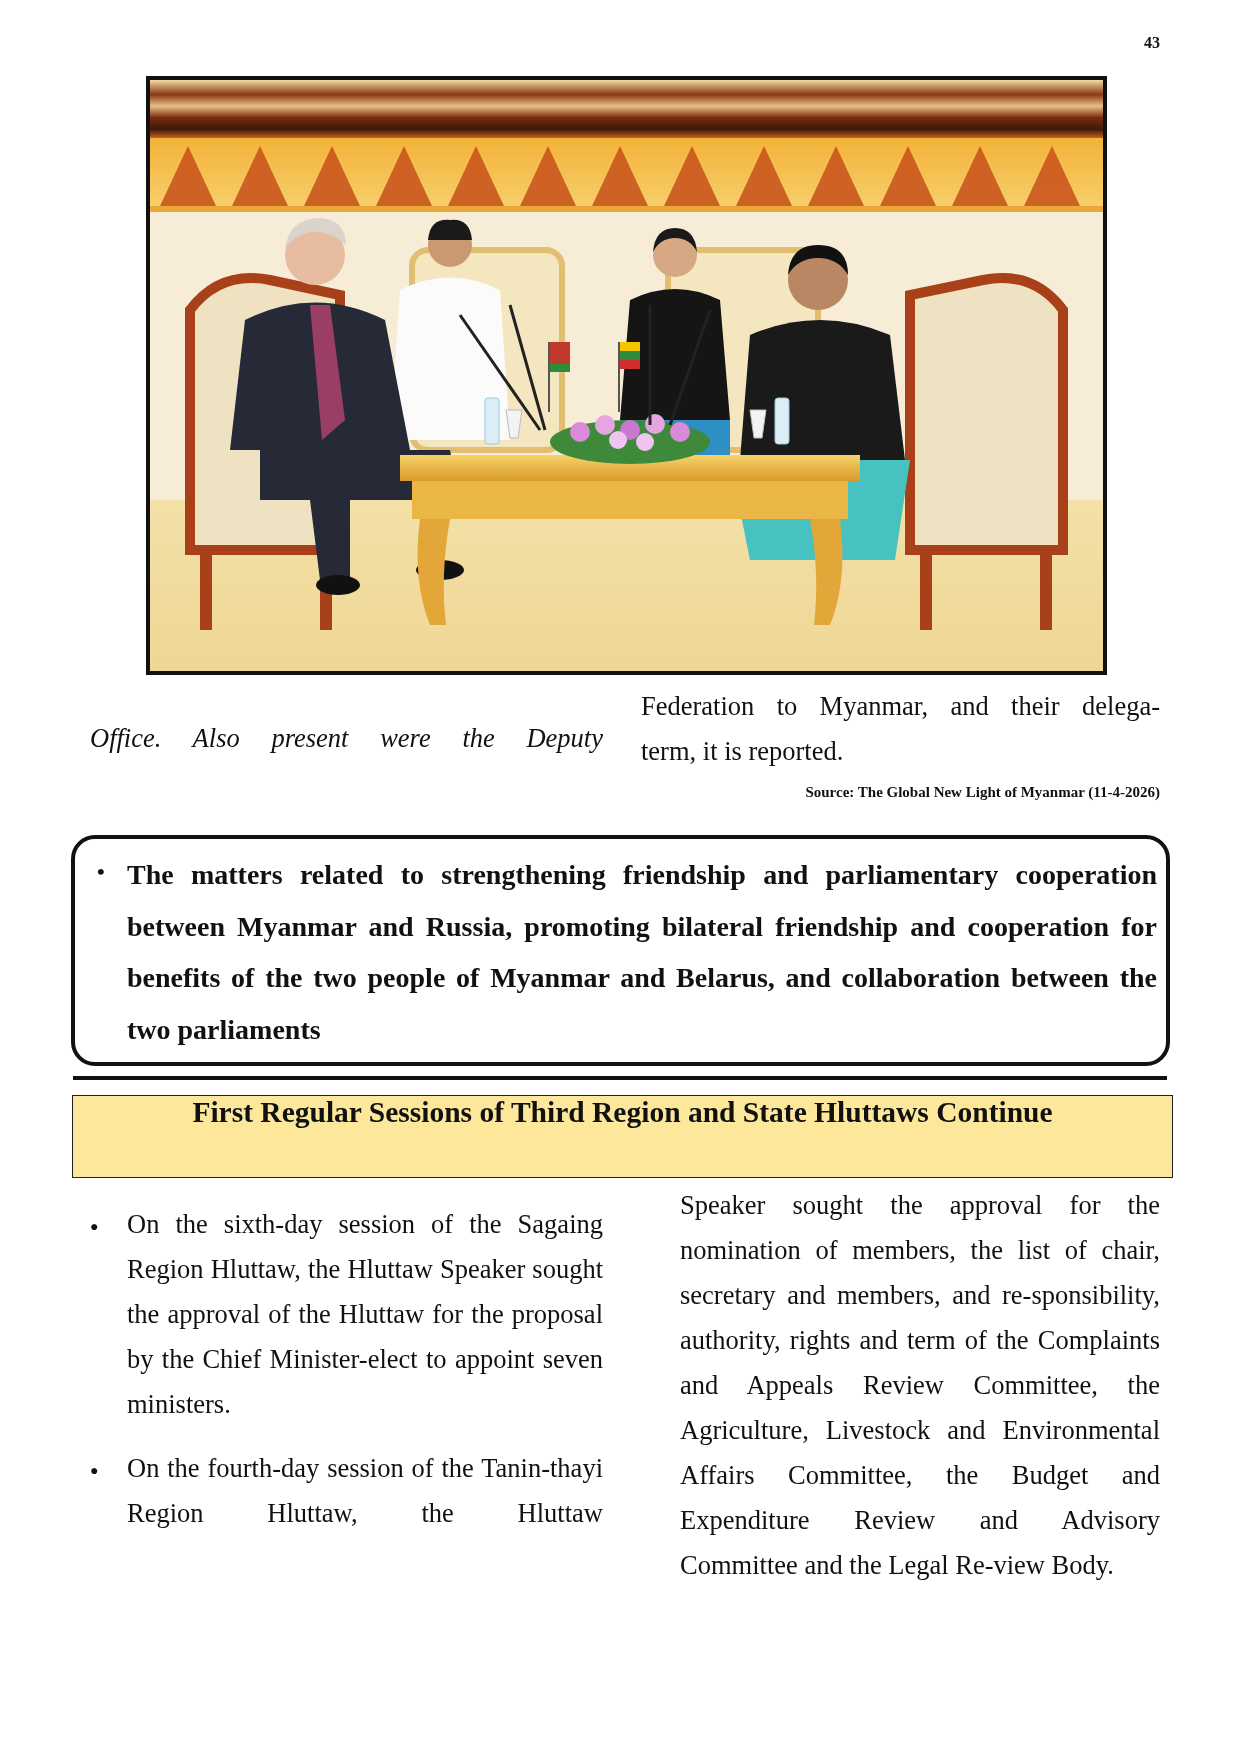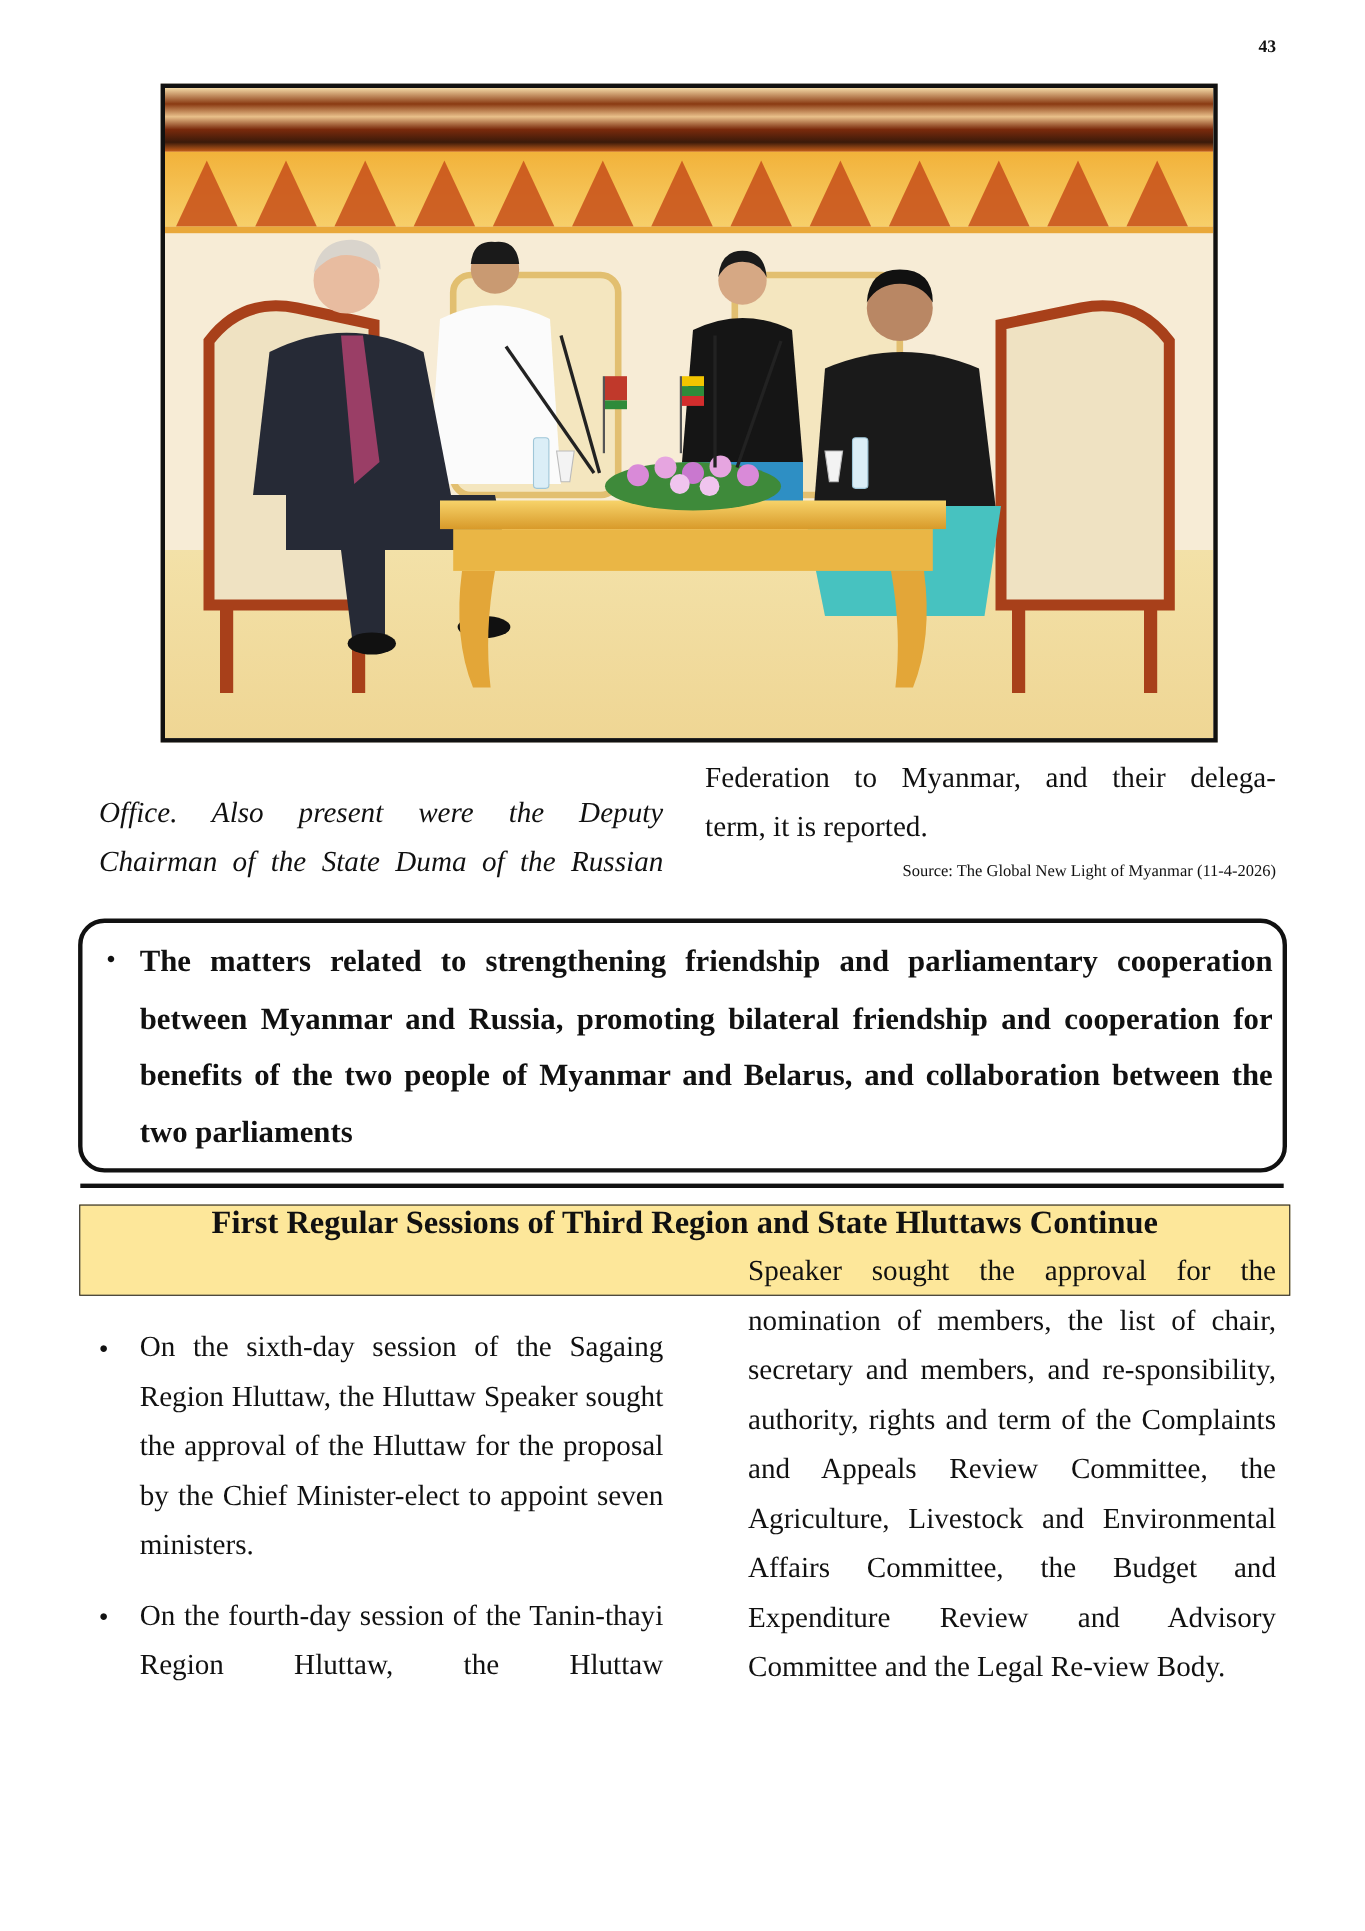--- a/index.html
+++ b/index.html
@@ -13,35 +13,35 @@
   .photo { left:146px; top:76px; width:953px; height:591px; border:4px solid #111;
            overflow:hidden; background:#f6ead0; }
   .photo svg { display:block; width:100%; height:100%; }
 
   .col { font-size:26.5px; line-height:45px; text-align:justify; text-align-last:auto; }
   .col p { margin:0; }
   .justify-full { text-align-last:justify; }
 
   .upper-left { left:90px; top:716px; width:513px;font-style:italic; }
   .upper-right { left:641px; top:684px; width:519px; }
-  .source { position:absolute; right:81px; top:784px; font-size:15px; font-weight:normal; white-space:nowrap; }
+  .source { position:absolute; right:81px; top:784px; font-size:15px; font-weight:bold; white-space:nowrap; }
 
   .hl-box { left:71px; top:835px; width:1091px; height:223px; border:4px solid #111; border-radius:24px; }
   .hl-bullet { position:absolute; left:22px; top:20px; font-size:22px; font-weight:bold; }
   .hl-text { position:absolute; left:52px; top:10px; width:1030px; font-size:28px; font-weight:bold;
              line-height:51.5px; text-align:justify; }
 
   .rule { left:73px; top:1076px; width:1094px; height:4px; background:#111; }
 
   .section-header { left:72px; top:1095px; width:1099px; height:81px; background:#FDE79A;
                     border:1.5px solid #222; display:flex; align-items:flex-start; justify-content:center; }
   .section-title { font-weight:bold; font-size:29.5px; }
 
   .lower-left { left:90px; top:1183px; width:513px; }
-  .lower-right { left:680px; top:1133px; width:480px; }
+  .lower-right { left:680px; top:1183px; width:480px; }
   .indent { text-indent:38px; }
   .bullet-item { position:relative; padding-left:37px; margin-top:19px !important; }
   .bullet-item .dot { position:absolute; left:0; top:0; font-size:20px; }
 </style>
 </head>
 <body>
 
 <div class="abs page-num">43</div>
 
 <div class="abs photo">
@@ -157,21 +157,20 @@
 
     <rect x="335" y="318" width="14" height="46" rx="3" fill="#dbeef7" stroke="#9fc6d8"></rect>
     <rect x="625" y="318" width="14" height="46" rx="3" fill="#dbeef7" stroke="#9fc6d8"></rect>
     <path d="M356 330 L372 330 L368 358 L360 358 Z" fill="#f3f3f3" stroke="#bbb"></path>
     <path d="M600 330 L616 330 L612 358 L604 358 Z" fill="#f3f3f3" stroke="#bbb"></path>
   </svg>
 </div>
 
 <div class="abs col upper-left">
   <p class="justify-full">Office. Also present were the Deputy</p>
-  <p class="justify-full">Chairman of the State Duma of the Russian</p>
 </div>
 
 <div class="abs col upper-right">
   <p class="justify-full">Federation to Myanmar, and their delega-</p>
   <p>term, it is reported.</p>
 </div>
 <div class="source">Source: The Global New Light of Myanmar (11-4-2026)</div>
 
 <div class="abs hl-box">
   <span class="hl-bullet">•</span>

